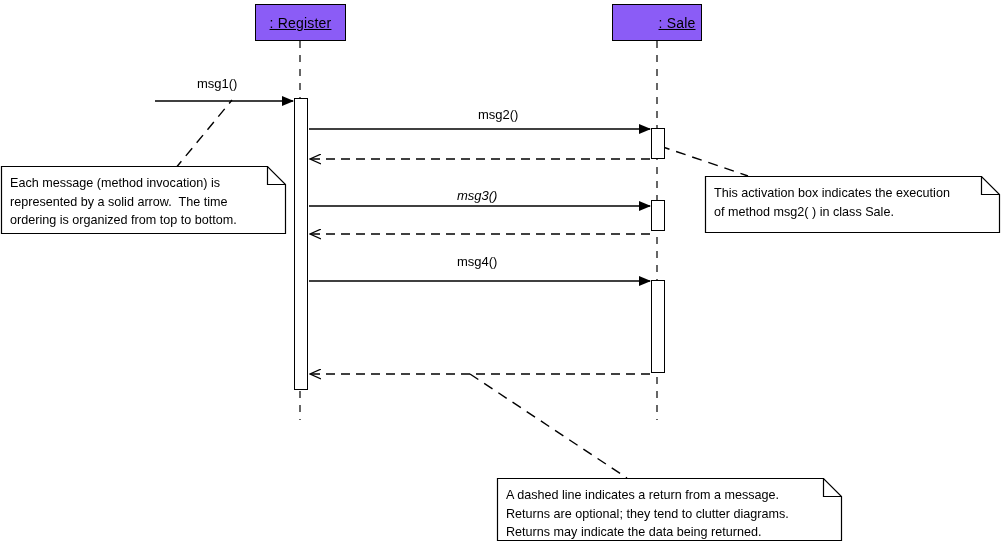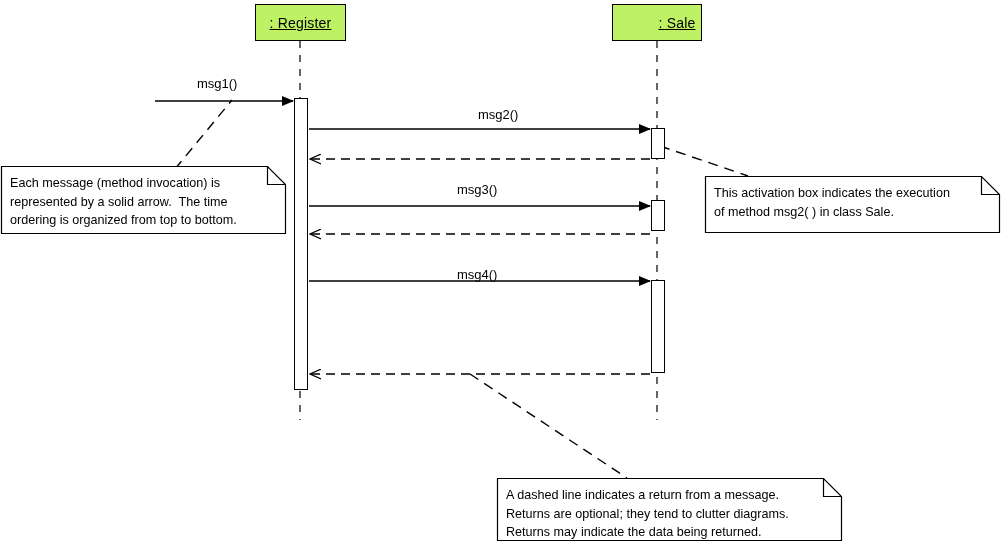--- a/index.html
+++ b/index.html
@@ -19,21 +19,21 @@
   #svg-layer {
     position: absolute;
     left: 0;
     top: 0;
     width: 1001px;
     height: 542px;
   }
   .obj-box {
     position: absolute;
     border: 1px solid #000000;
-    background: #bef264;
+    background: #8b5cf6;
     box-sizing: border-box;
     display: flex;
     align-items: center;
     justify-content: center;
   }
   .obj-label {
     font-size: 14px;
     color: #000000;
     text-decoration: underline;
     white-space: nowrap;
@@ -114,22 +114,22 @@
 
   <div id="activations-host">
       <div style="position: absolute; left: 294px; top: 98px; width: 14px; height: 292px; border: 1px solid rgb(0, 0, 0); background: rgb(255, 255, 255); box-sizing: border-box;"></div>
       <div style="position: absolute; left: 651px; top: 128px; width: 14px; height: 31px; border: 1px solid rgb(0, 0, 0); background: rgb(255, 255, 255); box-sizing: border-box;"></div>
       <div style="position: absolute; left: 651px; top: 200px; width: 14px; height: 31px; border: 1px solid rgb(0, 0, 0); background: rgb(255, 255, 255); box-sizing: border-box;"></div>
       <div style="position: absolute; left: 651px; top: 280px; width: 14px; height: 93px; border: 1px solid rgb(0, 0, 0); background: rgb(255, 255, 255); box-sizing: border-box;"></div>
     </div>
 
   <span class="msg-label" id="label-msg1" style="left: 197px; top: 76px; text-align: center;">msg1()</span>
   <span class="msg-label" id="label-msg2" style="left: 457px; top: 107px; margin-left: 21px;">msg2()</span>
-  <span class="msg-label" id="label-msg3" style="left: 457px; top: 182px;">msg3()</span>
-  <span class="msg-label" id="label-msg4" style="left: 457px; top: 267px;">msg4()</span>
+  <span class="msg-label" id="label-msg3" style="left: 457px; top: 188px; font-style: italic;">msg3()</span>
+  <span class="msg-label" id="label-msg4" style="left: 457px; top: 254px;">msg4()</span>
 
   <div class="note" id="note-0" style="left: 1px; top: 166px; width: 285px; height: 52px;">
     <svg class="note-svg" width="285" height="68" viewBox="0 0 285 68">
         <path d="M0.5,0.5 L266.5,0.5 L284.5,18.5 L284.5,67.5 L0.5,67.5 Z" fill="#ffffff" stroke="#000000" stroke-width="1.2"></path>
         <path d="M266.5,0.5 L266.5,18.5 L284.5,18.5" fill="none" stroke="#000000" stroke-width="1.2"></path>
       </svg>
     <div class="note-text">Each message (method invocation) is
 represented by a solid arrow.  The time
 ordering is organized from top to bottom.</div>
   </div>

